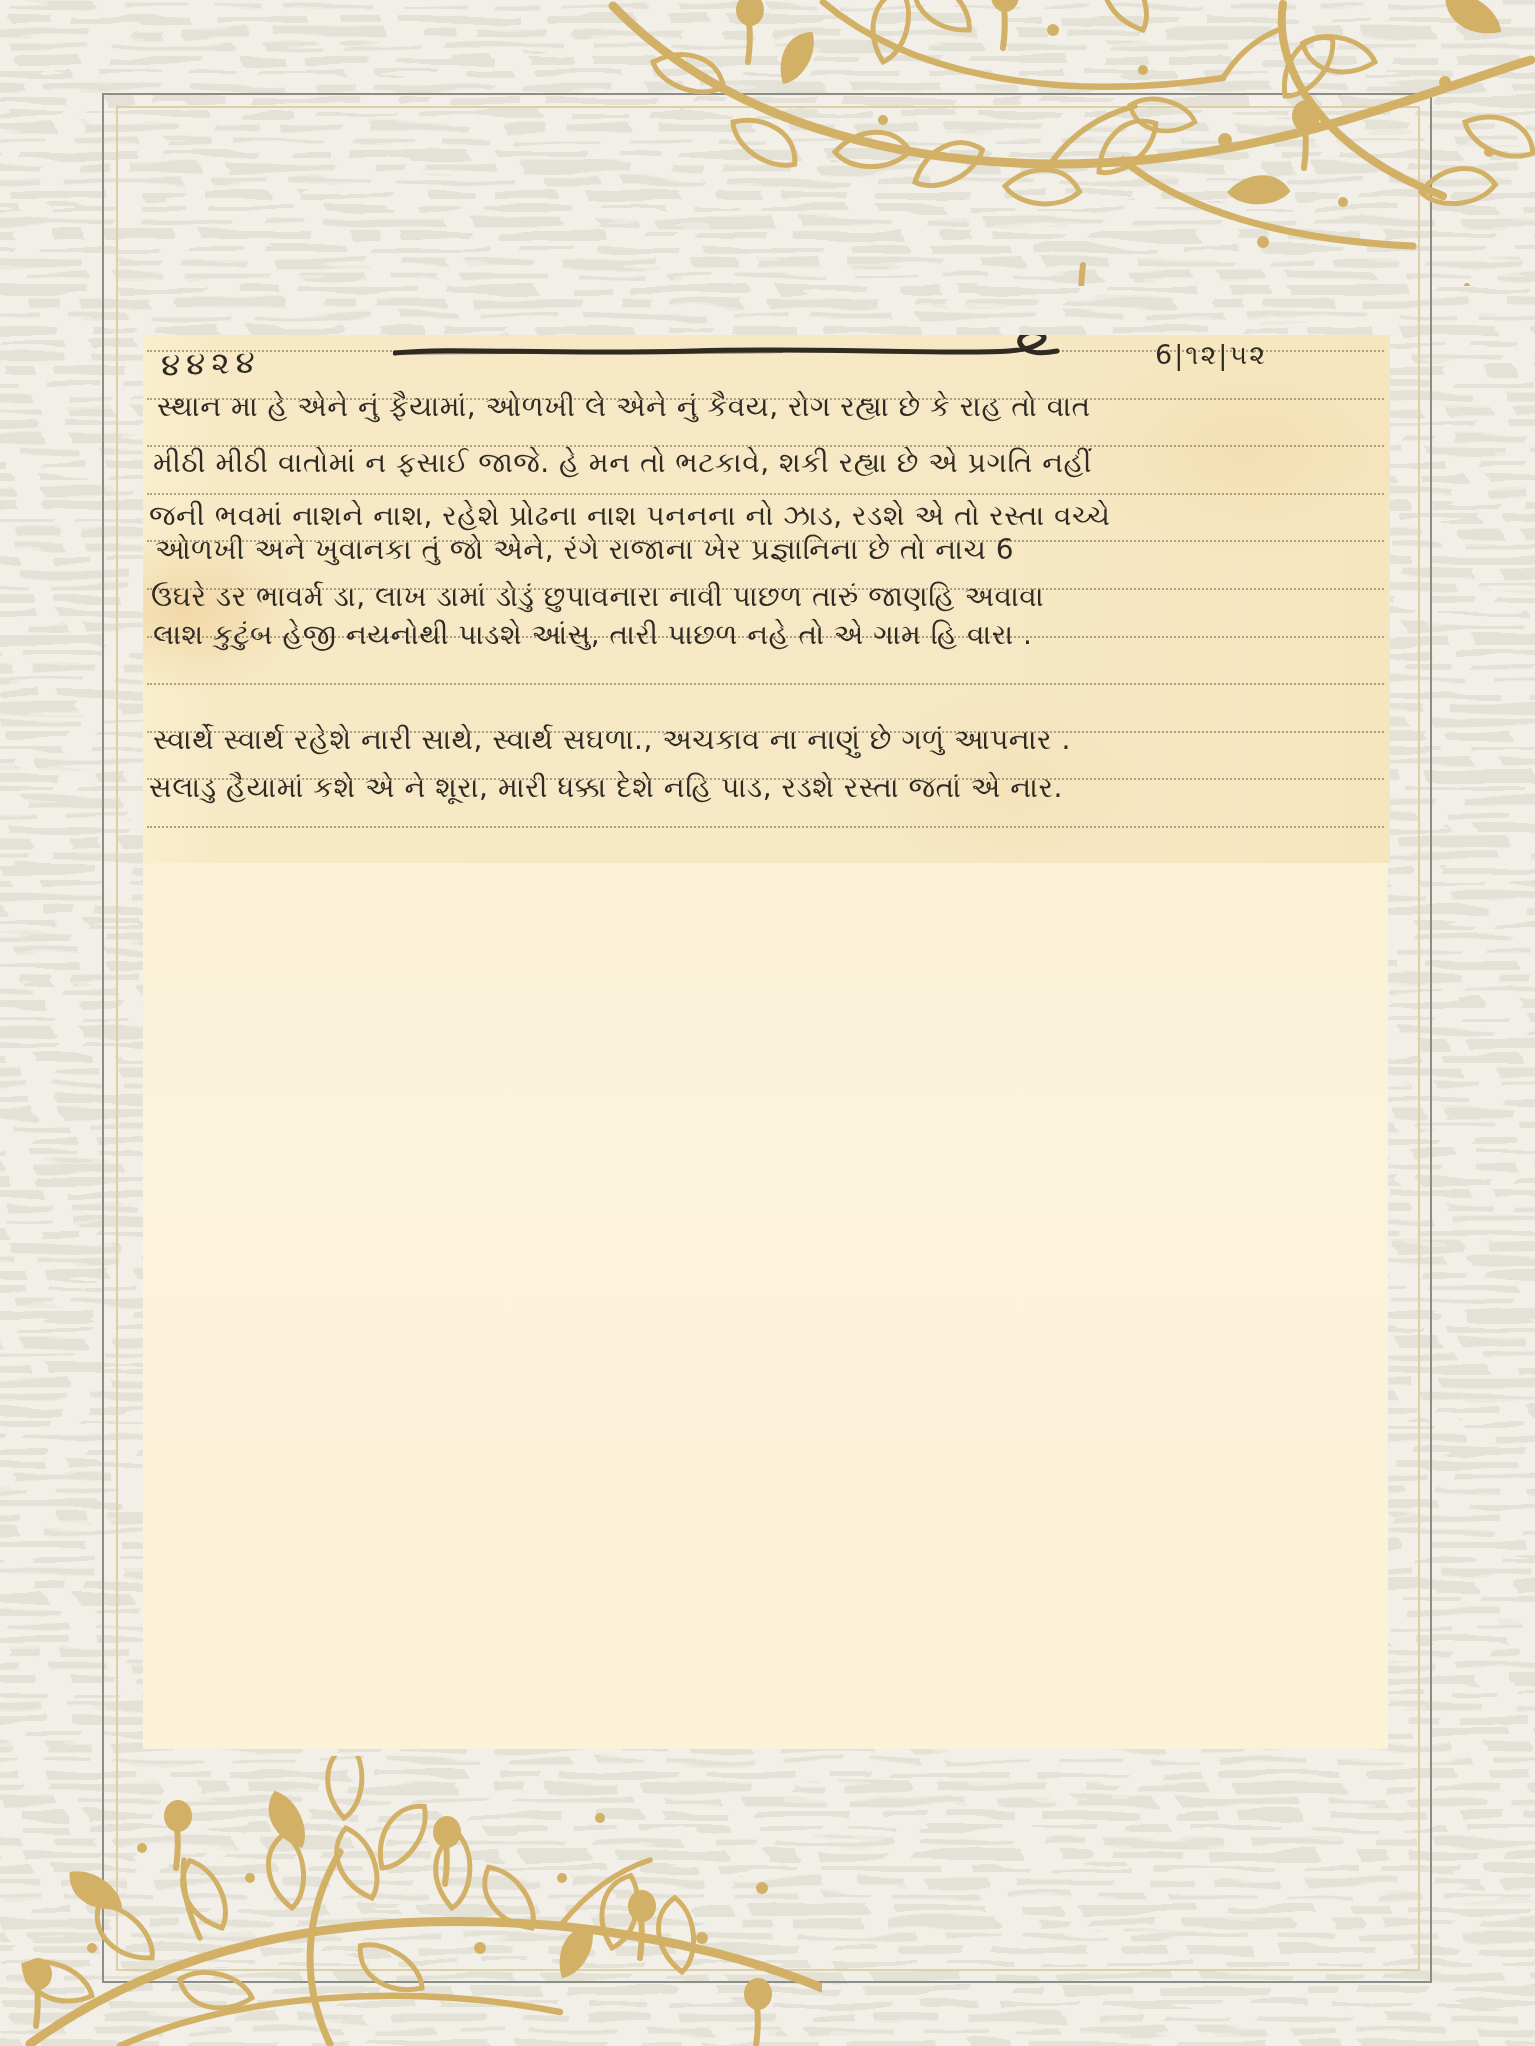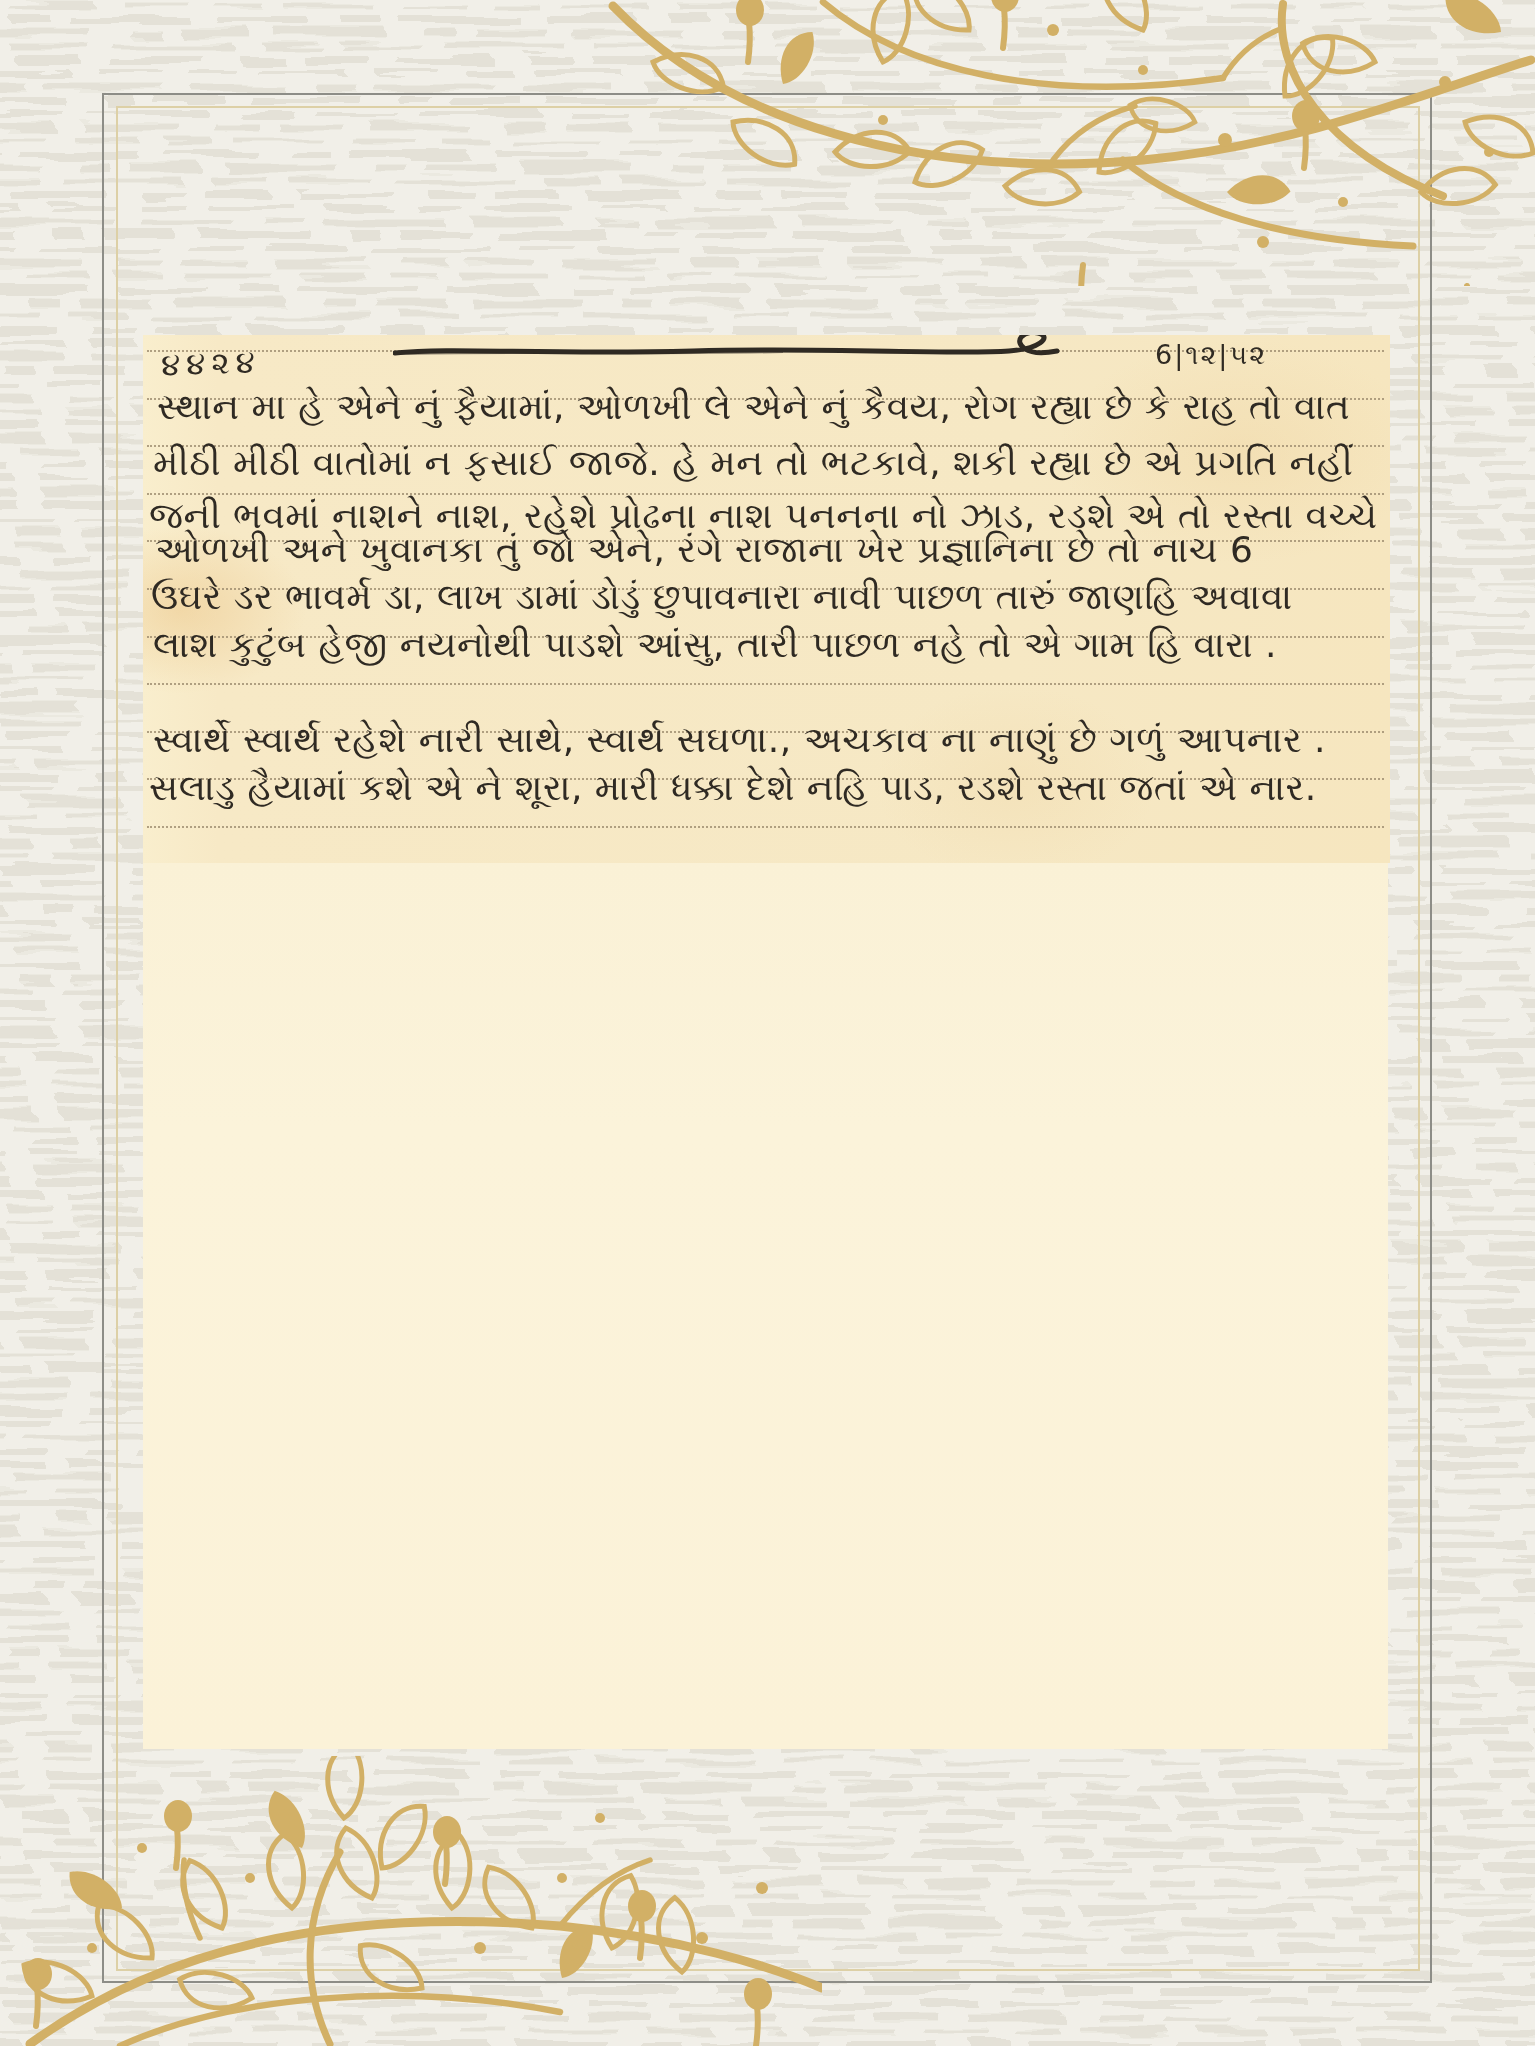--- a/index.html
+++ b/index.html
@@ -13,21 +13,21 @@
   .paper-top{position:absolute;left:143px;top:335px;width:1247px;height:528px;z-index:2;
     background:
       radial-gradient(180px 120px at 3% 52%, rgba(231,184,112,.38), rgba(231,184,112,0) 70%),
       radial-gradient(260px 160px at 88% 22%, rgba(236,206,150,.30), rgba(236,206,150,0) 70%),
       radial-gradient(200px 140px at 70% 85%, rgba(236,206,150,.22), rgba(236,206,150,0) 70%),
       linear-gradient(90deg,#f9eecd 0%,#f7e9c6 6%,#f6e8c4 70%,#f6e6bf 100%);
     overflow:hidden;}
   .paper-bottom{position:absolute;left:143px;top:863px;width:1245px;height:886px;z-index:2;
     background:linear-gradient(180deg,#faf1d6 0%,#fbf3da 30%,#fbf2d8 100%);}
   .rule{position:absolute;left:4px;right:6px;border-top:2px dotted #9e8d70;opacity:.8;}
-  .hand-line{position:absolute;white-space:nowrap;color:#2f2a23;font-size:36px;
+  .hand-line{position:absolute;white-space:nowrap;color:#2f2a23;font-size:28px;
     line-height:44px;letter-spacing:.5px;transform-origin:left center;}
   .pageno{position:absolute;left:18px;top:10px;font-size:31px;color:#2f2a23;
     letter-spacing:6px;transform:rotate(-2deg);}
   .date{position:absolute;left:1012px;top:4px;font-size:27px;color:#2f2a23;letter-spacing:2px;}
   .ink-stroke{position:absolute;left:250px;top:-2px;z-index:3;}
   .deco{position:absolute;z-index:3;}
   .deco-tr{left:583px;top:0;}
   .deco-bl{left:0;top:1756px;}
 </style>
 </head>
@@ -225,21 +225,21 @@
       <path d="M2 21 C120 18,260 22,390 19" fill="none" stroke="#2f2a23" stroke-width="2" opacity=".5"></path>
     </svg>
 
     <span class="date">6|૧૨|૫૨</span>
 
     <div class="hand-line" style="top:50px;left:14px">સ્થાન મા હે એને નું ફૈયામાં, ઓળખી લે એને નું કૈવય, રોગ રહ્યા છે કે રાહ તો વાત</div>
     <div class="hand-line" style="top:106px;left:10px">મીઠી મીઠી વાતોમાં ન ફસાઈ જાજે. હે મન તો ભટકાવે, શકી રહ્યા છે એ પ્રગતિ નહીં</div>
     <div class="hand-line" style="top:159px;left:6px">જની ભવમાં નાશને નાશ, રહેશે પ્રોઢના નાશ પનનના નો ઝાડ, રડશે એ તો રસ્તા વચ્ચે</div>
     <div class="hand-line" style="top:193px;left:12px">ઓળખી અને ખુવાનકા તું જો એને, રંગે રાજાના ખેર પ્રજ્ઞાનિના છે તો નાચ    6</div>
     <div class="hand-line" style="top:240px;left:8px">ઉઘરે ડર ભાવર્મ ડા, લાખ ડામાં ડોડું છુપાવનારા નાવી પાછળ તારું જાણહિ અવાવા</div>
-    <div class="hand-line" style="top:288px;left:10px">લાશ કુટુંબ હેજી નયનોથી પાડશે આંસુ, તારી પાછળ નહે તો એ ગામ હિ વારા .</div>
+    <div class="hand-line" style="top:278px;left:10px">લાશ કુટુંબ હેજી નયનોથી પાડશે આંસુ, તારી પાછળ નહે તો એ ગામ હિ વારા .</div>
     <div class="hand-line" style="top:431px;left:6px">સલાડુ હૈયામાં કશે એ ને શૂરા, મારી ધક્કા દેશે નહિ પાડ, રડશે રસ્તા જતાં એ નાર.</div>
     <div class="hand-line" style="top:383px;left:10px">સ્વાર્થે સ્વાર્થ રહેશે નારી સાથે, સ્વાર્થ સઘળા., અચકાવ ના નાણું છે ગળું આપનાર .</div>
   </div>
 
   <div class="paper-bottom"></div>
 
   <svg class="deco deco-tr" width="952" height="286" viewBox="0 0 952 286">
     <defs>
       <path id="lfT" d="M0 0 C16 -30 50 -42 72 -20 C58 6 18 14 0 0 Z"></path>
       <g id="berryT">

